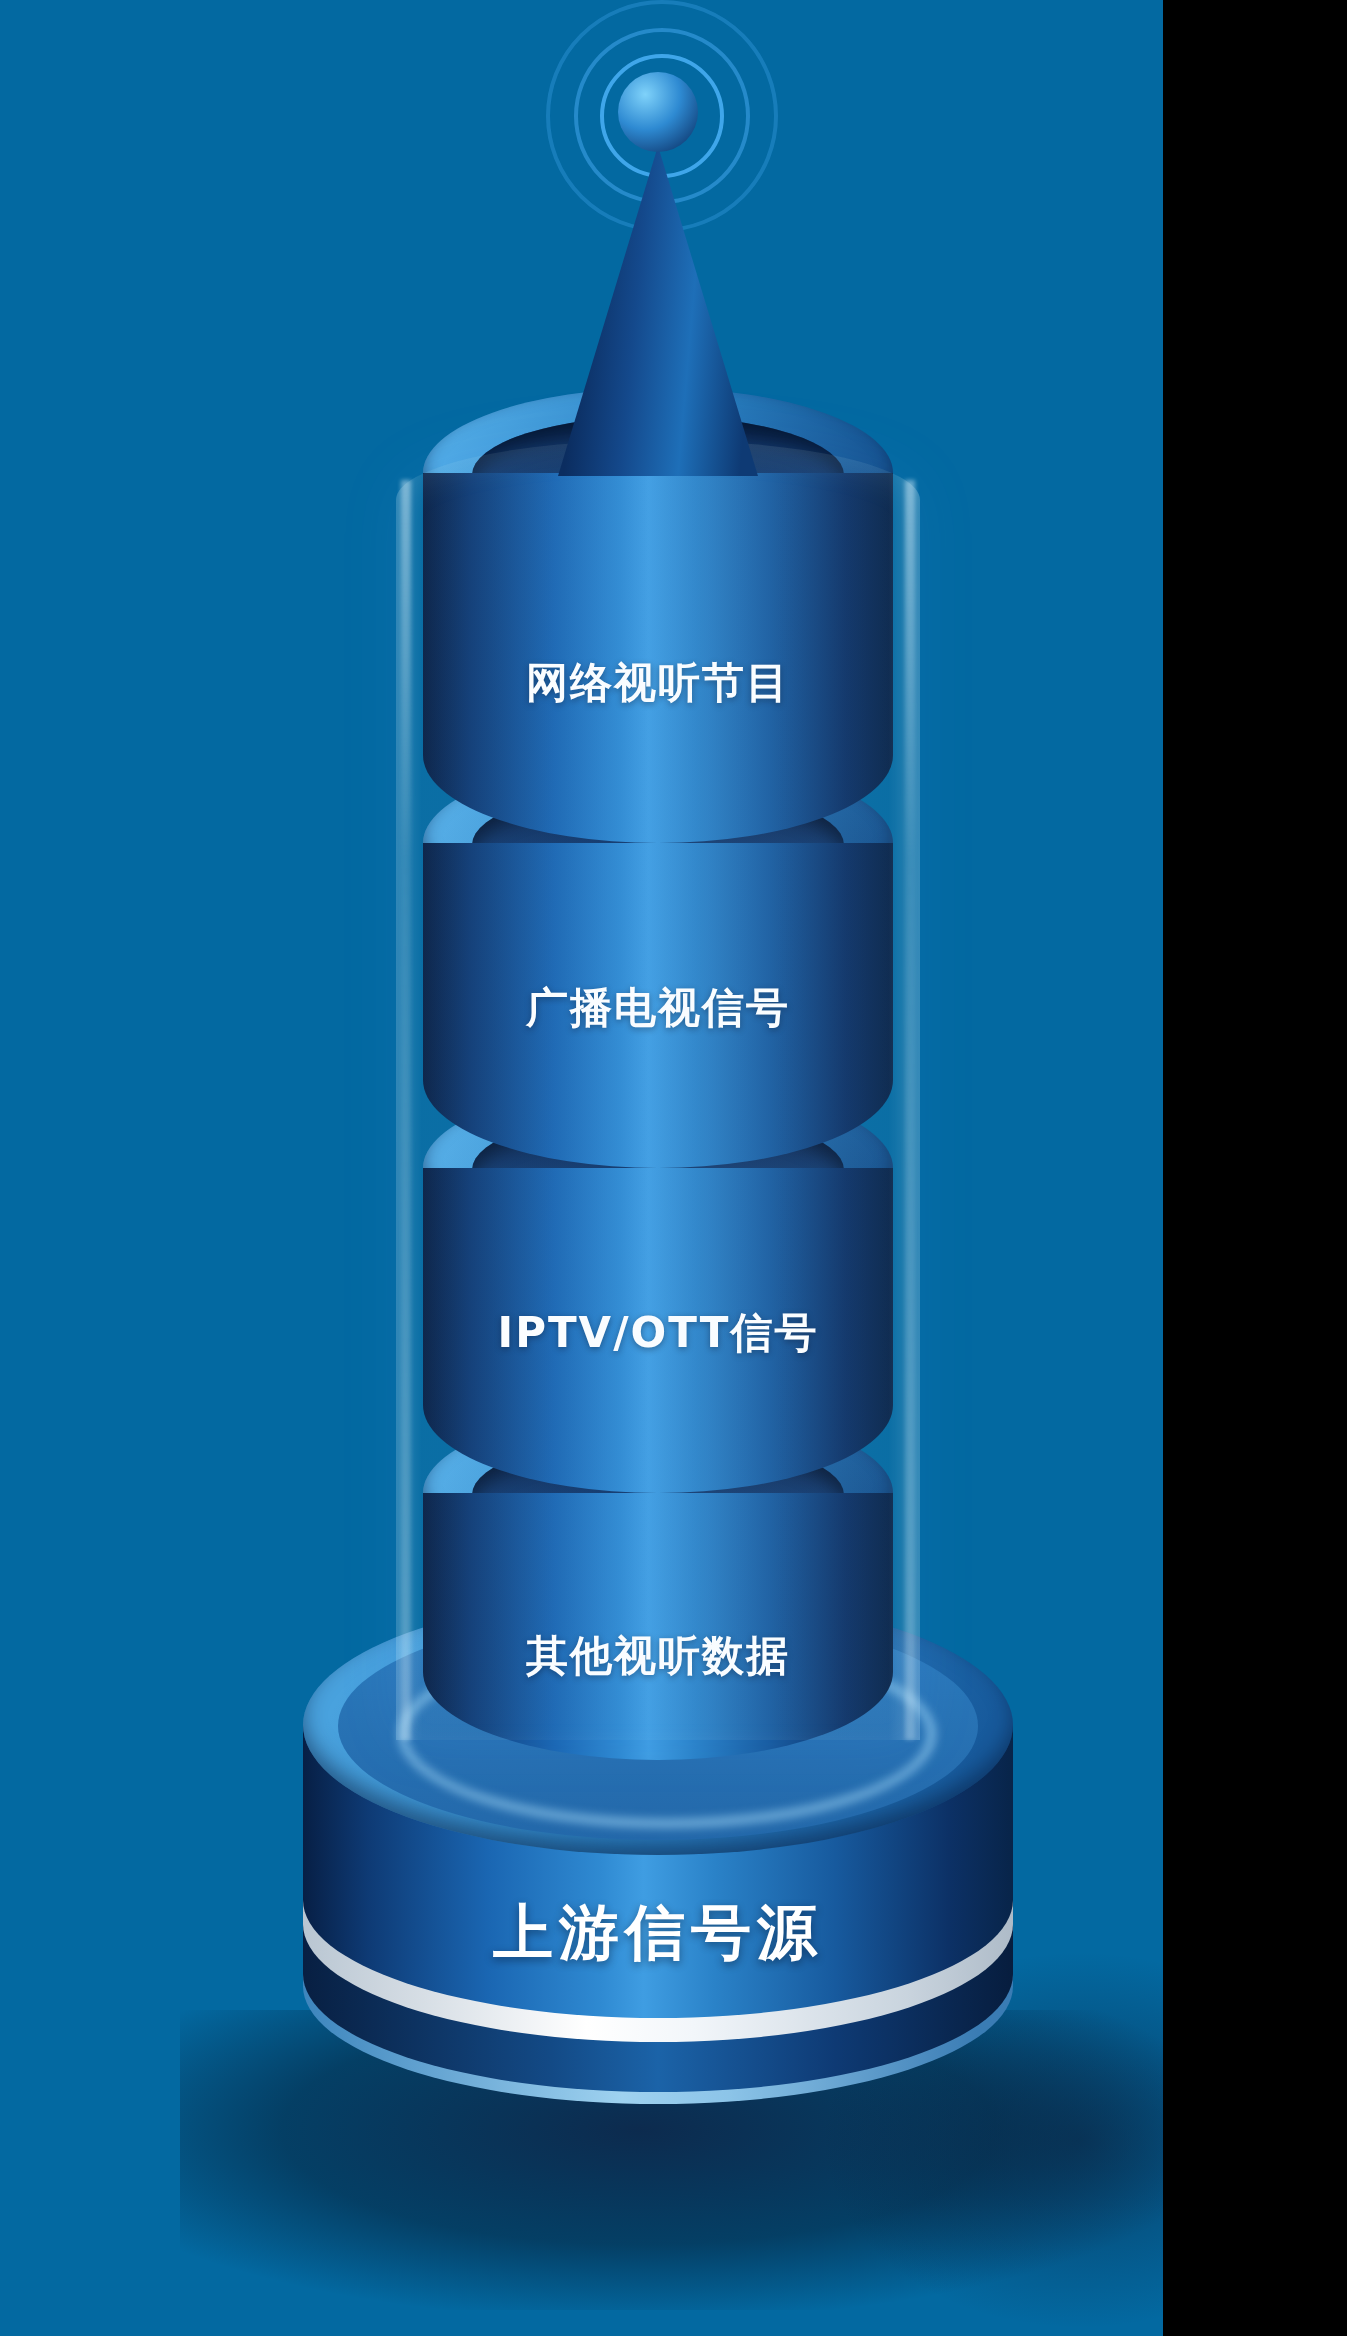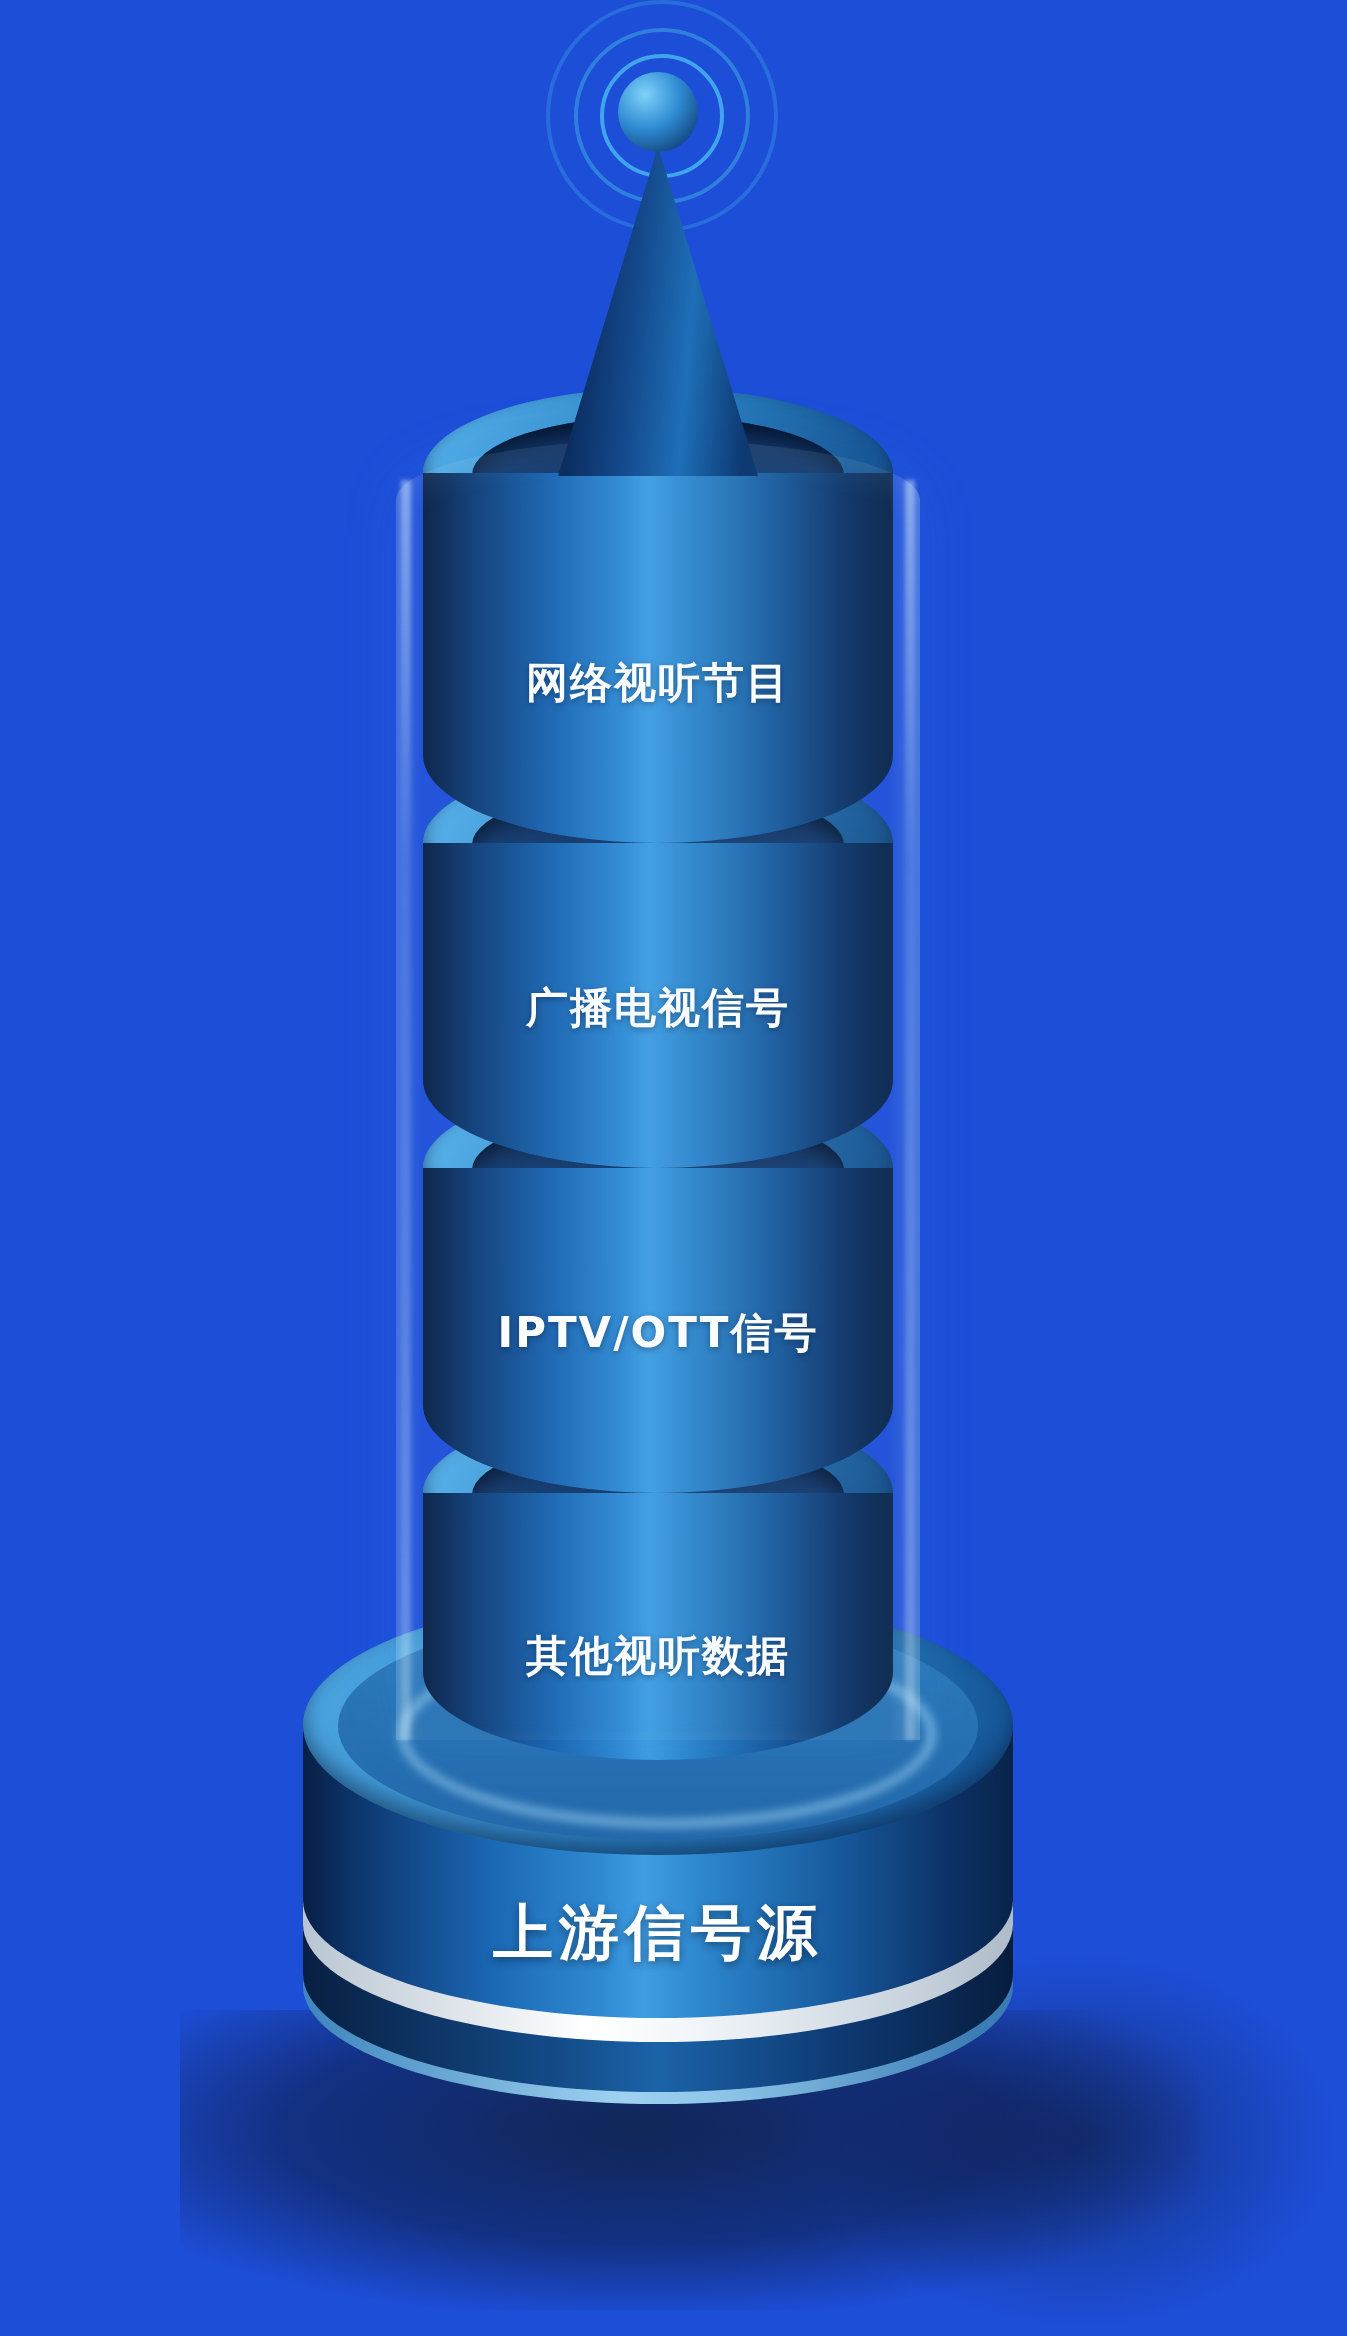--- a/index.html
+++ b/index.html
@@ -1,18 +1,18 @@
 <!DOCTYPE html>
 <html><head>
 <meta charset="utf-8">
 <style>
   html,body{margin:0;padding:0;background:#000;}
   #scene{
-    position:relative;width:1347px;height:2336px;overflow:hidden;
-    background:#1d4ed8;
+    position:relative;width:1163px;height:2336px;overflow:hidden;
+    background:#0369a1;
     font-family:"DejaVu Sans","Liberation Sans",sans-serif;
   }
   .abs{position:absolute;}
 
   
   #ground-shadow{
     left:180px;top:2010px;width:1020px;height:300px;
     background:radial-gradient(ellipse at 45% 40%, rgba(14,32,64,0.85) 0%, rgba(6,12,28,0.45) 45%, rgba(0,0,0,0) 75%);
     z-index:0;
   }

